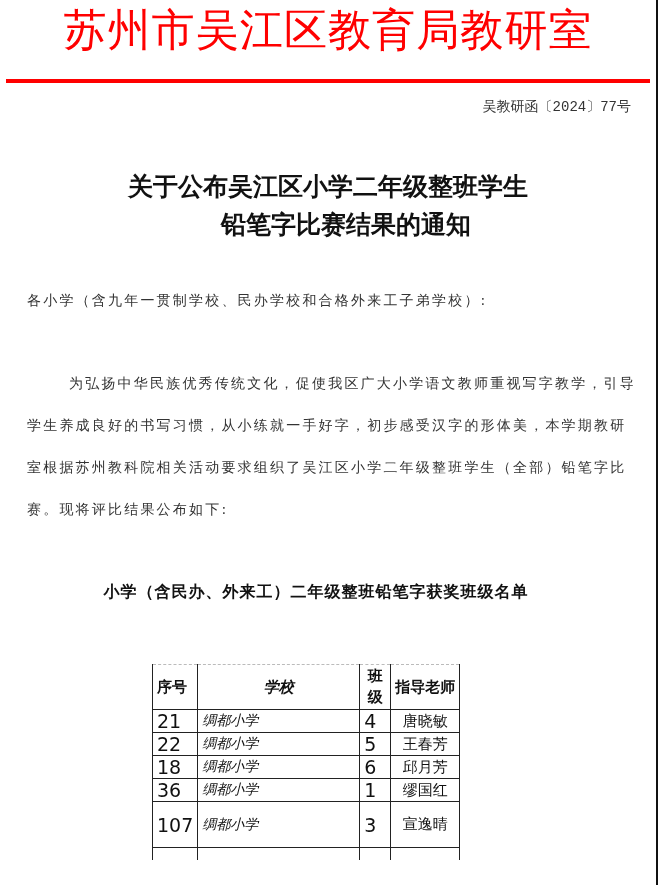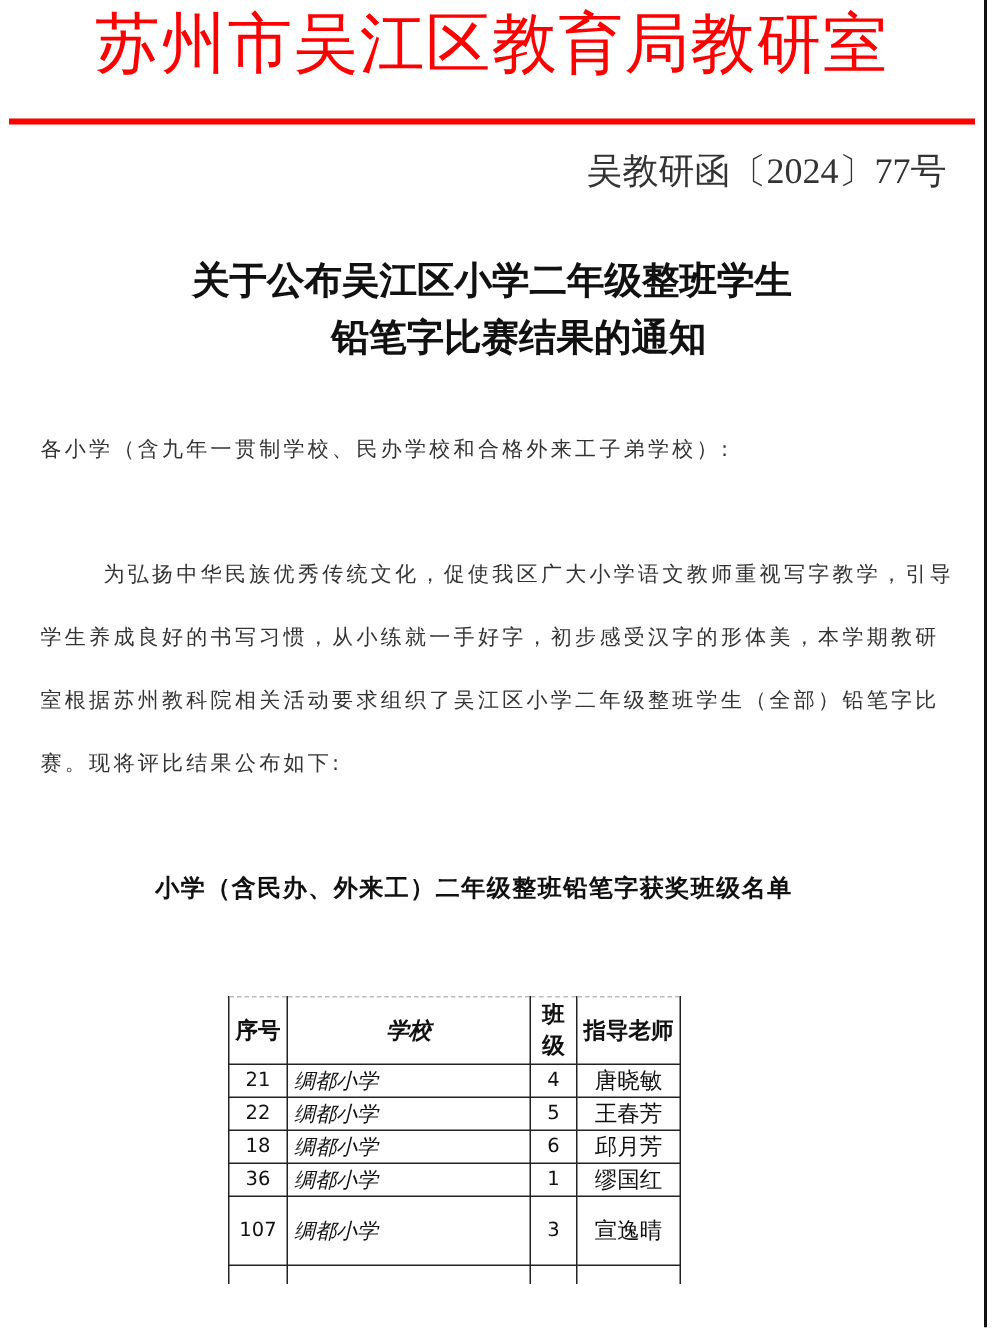--- a/index.html
+++ b/index.html
@@ -16,21 +16,21 @@
     text-align: center;
     font-family: "DejaVu Serif", serif; font-size: 44px; line-height: 60px;
     color: #ff0000; letter-spacing: 1px; white-space: nowrap;
     transform: scaleX(0.98);
   }
   .red-rule {
     position: absolute; left: 6px; top: 79px; width: 644px; height: 4px; background: #ff0000;
   }
   .doc-number {
     position: absolute; right: 32px; top: 98px;
-    font-family: Liberation Serif, serif; font-size: 24px; color: #333; white-space: nowrap;
+    font-family: Liberation Mono, monospace; font-size: 14px; color: #333; white-space: nowrap;
   }
   .doc-title {
     position: absolute; left: 0; width: 656px; text-align: center;
     font-family: "DejaVu Serif", serif; font-weight: bold; font-size: 25px; color: #111;
     white-space: nowrap;
   }
   .doc-title.l1 { top: 170px; }
   .doc-title.l2 { top: 208px; left: 18px; }
   .para {
     position: absolute; left: 27px; width: 610px;
@@ -53,21 +53,21 @@
   table.awards thead th {
     font-weight: bold; font-family: "DejaVu Serif", serif; font-size: 15px;
     border-top: 1px dashed #bbb; height: 44px; line-height: 21px;
   }
   table.awards th.c-seq, table.awards td.c-seq { width: 30px; }
   table.awards th.c-school, table.awards td.c-school { width: 153px; font-style: italic; }
   table.awards th.c-class, table.awards td.c-class { width: 22px; }
   table.awards th.c-teacher, table.awards td.c-teacher { width: 60px; }
   th.c-seq { text-align: left; }
   th.c-school, th.c-class, th.c-teacher { text-align: center; }
-  td.c-seq, td.c-class { text-align: center; font-size: 13px; }
+  td.c-seq, td.c-class { text-align: left; font-size: 19px; }
   td.c-school { text-align: left; }
   td.c-teacher { text-align: center; font-size: 15px; }
   tr.tall td { height: 45px; }
   tr.partial td { height: 12px; border-bottom: none; }
 </style>
 </head>
 <body>
 
 <div class="page-edge"></div>
 

